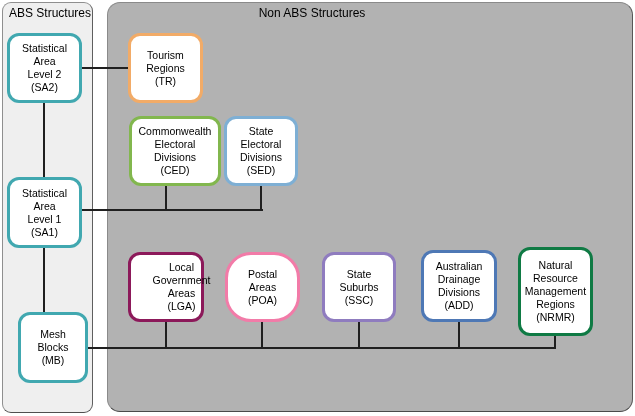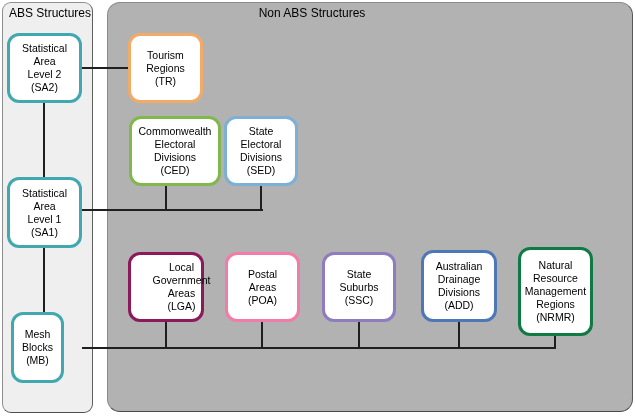--- a/index.html
+++ b/index.html
@@ -22,21 +22,21 @@
   .title-abs{left:9px;top:7px;}
   .title-nonabs{left:107px;top:7px;width:410px;text-align:center;}
   .node{
     position:absolute;box-sizing:border-box;background:#fff;
     border:3.5px solid #000;border-radius:12px;
     display:flex;align-items:center;justify-content:center;
     text-align:center;font-size:10.5px;line-height:13px;white-space:pre-line;
   }
   .n-sa2{left:7px;top:33px;width:75px;height:70px}
   .n-sa1{left:7px;top:177px;width:75px;height:71px}
-  .n-mb{left:11px;top:312px;width:53px;height:71px}
+  .n-mb{left:18px;top:312px;width:70px;height:71px}
   .n-tr{left:128px;top:33px;width:75px;height:70px}
   .n-ced{left:129px;top:116px;width:92px;height:70px}
   .n-sed{left:224px;top:116px;width:74px;height:70px}
   .n-lga{left:128px;top:252px;width:76px;height:70px}
   .n-poa{left:225px;top:252px;width:75px;height:70px}
   .n-ssc{left:322px;top:252px;width:74px;height:70px}
   .n-add{left:421px;top:250px;width:76px;height:72px}
   .n-nrmr{left:518px;top:247px;width:75px;height:89px}
   .line{position:absolute;background:#1f1f1f;}
   .c-sa2-tr{left:82px;top:67px;width:46px;height:2px}
@@ -95,21 +95,21 @@
 Divisions
 (CED)</div>
   <div class="node n-sed" style="border-color: rgb(126, 175, 212);">State
 Electoral
 Divisions
 (SED)</div>
   <div class="node n-lga" style="border-color: rgb(140, 25, 90); padding-left: 31px;">Local
 Government
 Areas
 (LGA)</div>
-  <div class="node n-poa" style="border-color: rgb(242, 123, 168);">Postal
+  <div class="node n-poa" style="border-color: rgb(242, 123, 168); border-radius: 26px;">Postal
 Areas
 (POA)</div>
   <div class="node n-ssc" style="border-color: rgb(143, 124, 191);">State
 Suburbs
 (SSC)</div>
   <div class="node n-add" style="border-color: rgb(78, 120, 181);">Australian
 Drainage
 Divisions
 (ADD)</div>
   <div class="node n-nrmr" style="border-color: rgb(15, 122, 68);">Natural

